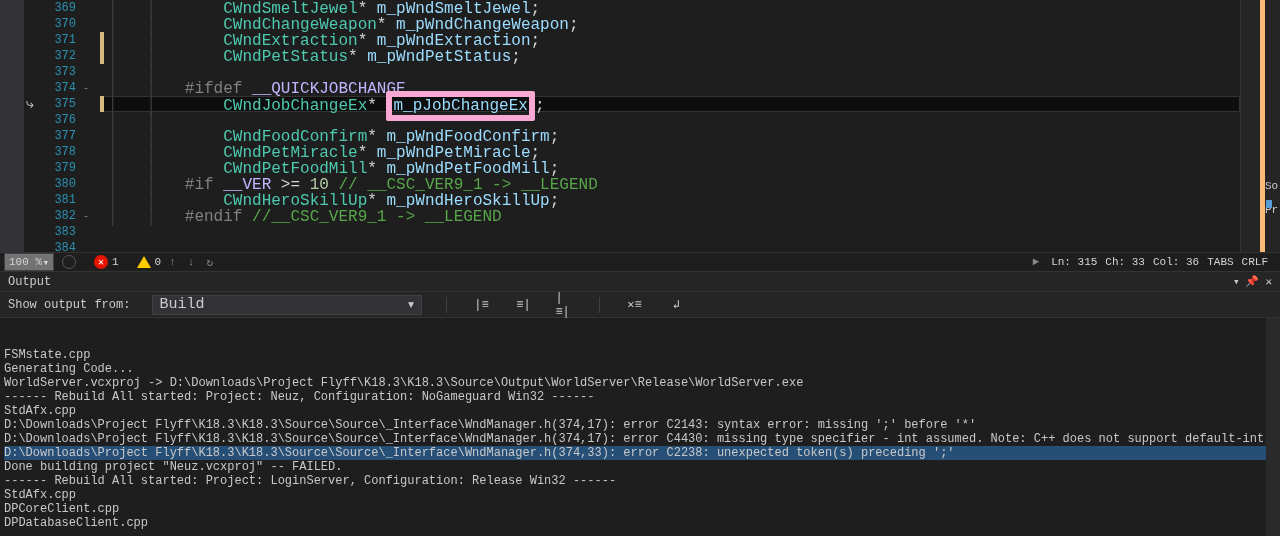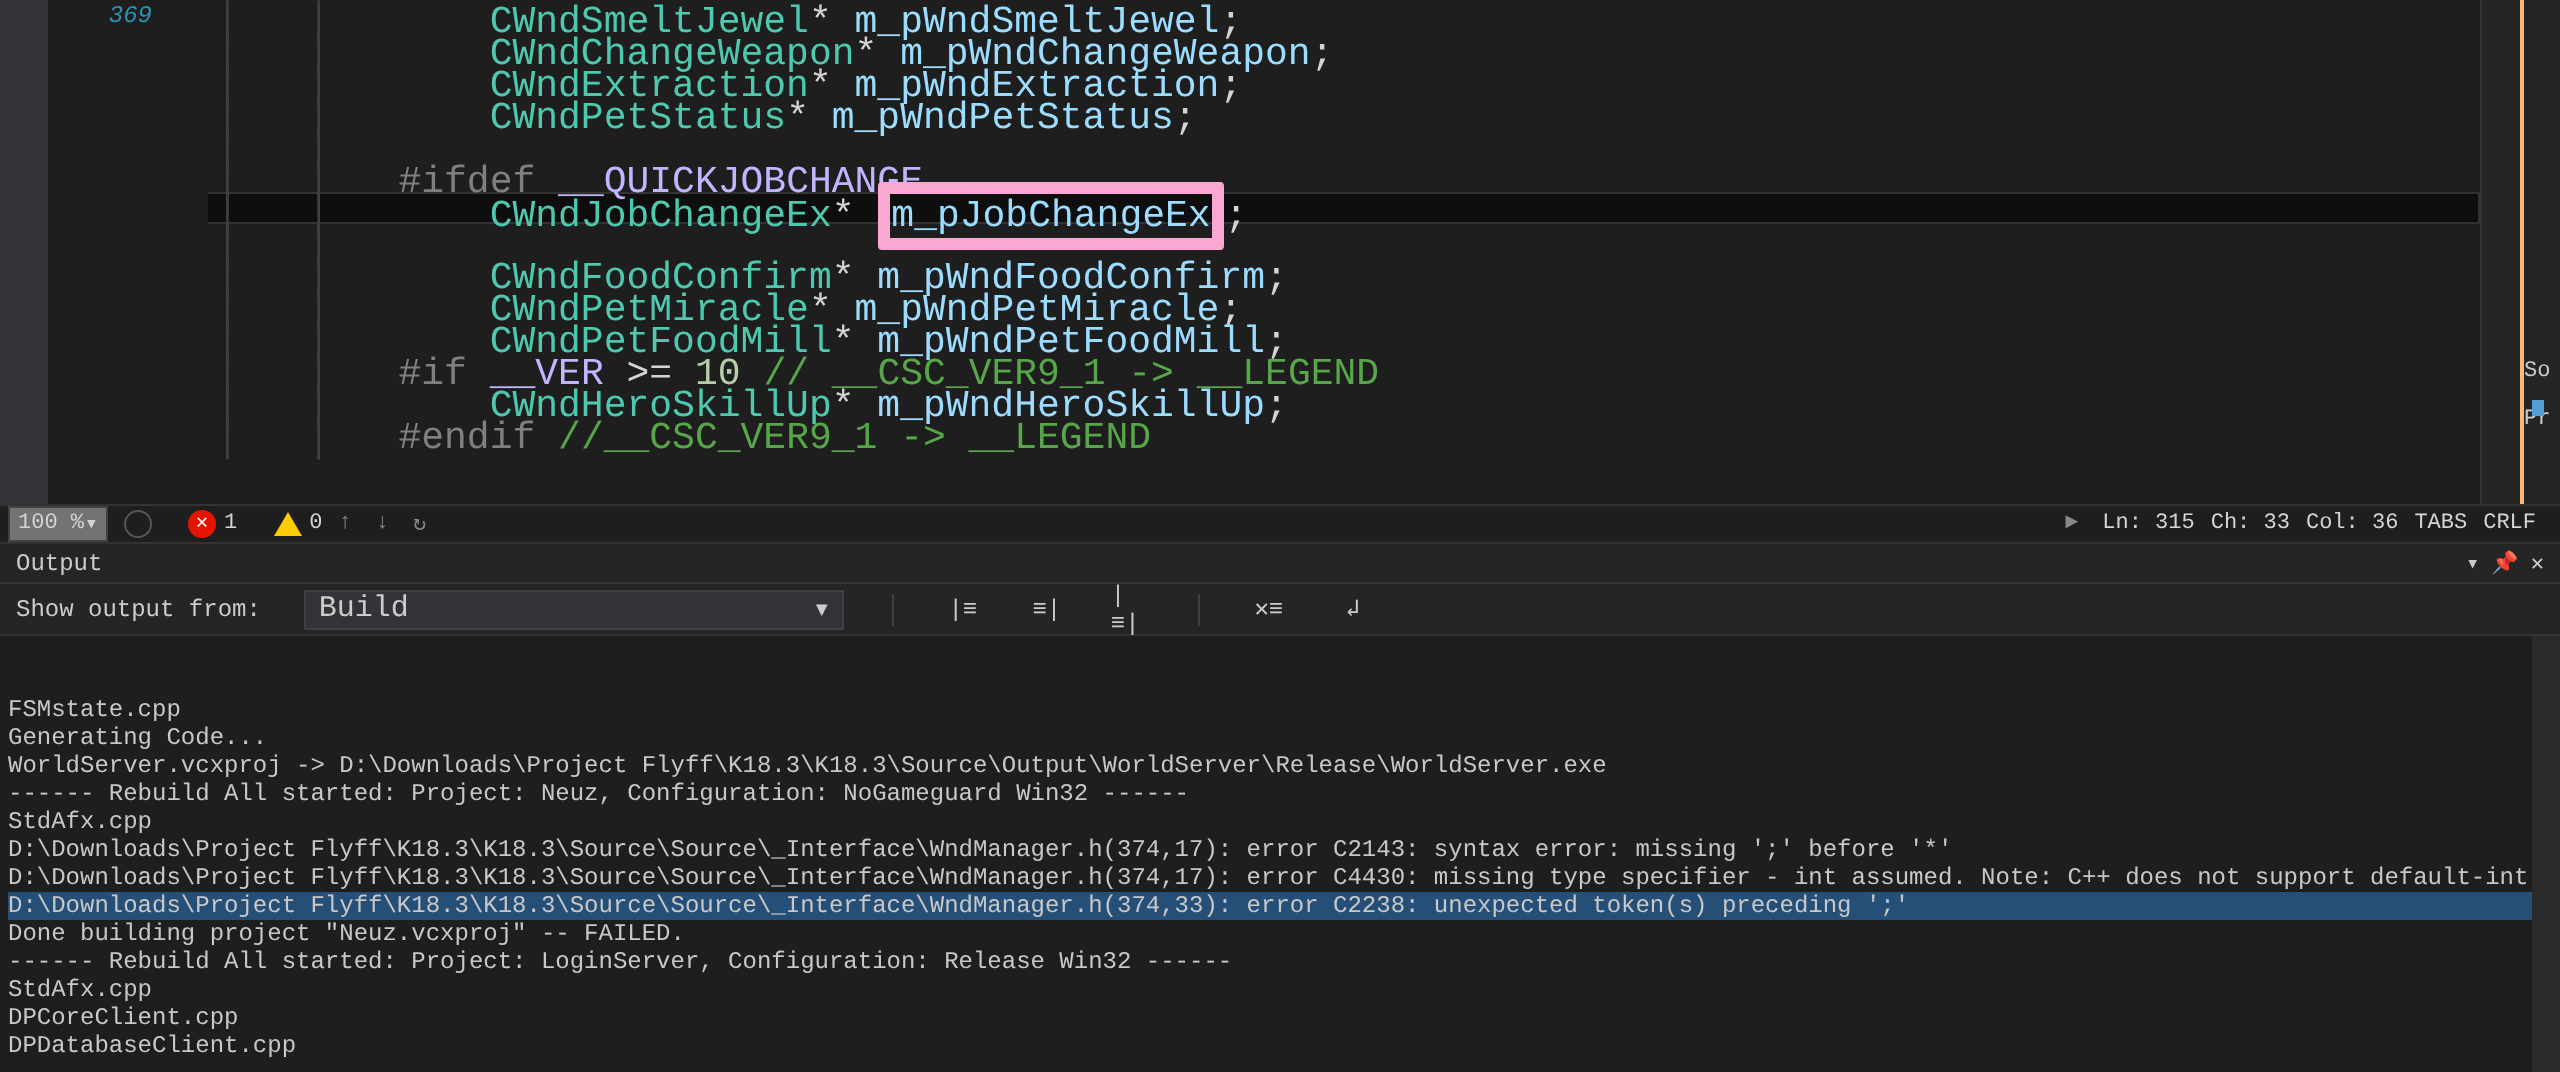--- a/index.html
+++ b/index.html
@@ -17,22 +17,21 @@
 .editor-area {
   flex: 0 0 252px;
   display: flex;
   position: relative;
   overflow: hidden;
 }
 .margin-col {
   width: 80px;
   background: #1e1e1e;
   display: flex;
-  flex-direction: row;
-  font-style: italic;
+  flex-direction: column;
 }
 .code-line-row {
   height: 16px;
   display: flex;
   align-items: center;
   position: relative;
 }
 .breakpoint-gutter {
   width: 20px;
   height: 16px;
@@ -52,21 +51,21 @@
 .modified-bar {
   position: absolute;
   left: 76px;
   width: 4px;
   height: 16px;
   background: #d7ba7d;
 }
 .code-col {
   flex: 1;
   background: #1e1e1e;
-  font-size: 19px;
+  font-size: 16px;
   position: relative;
 }
 .code-line {
   height: 16px;
   white-space: pre;
   padding-left: 4px;
 }
 .t-type { color: #4ec9b0; }
 .t-var { color: #9cdcfe; }
 .t-punct { color: #d4d4d4; }
@@ -93,21 +92,21 @@
   font-size: 14px;
 }
 .right-sidebar {
   width: 20px;
   background: #252526;
   border-left: 1px solid #333;
 }
 .truncated-right {
   width: 20px;
   background: #252526;
-  border-left: 2px solid #fdba74;
+  border-left: 5px solid #fdba74;
   font-size: 11px;
   color: #ccc;
   display: flex;
   flex-direction: column;
   gap: 12px;
   padding-top: 180px;
 }
 .status-strip {
   height: 22px;
   background: #1e1e1e;

